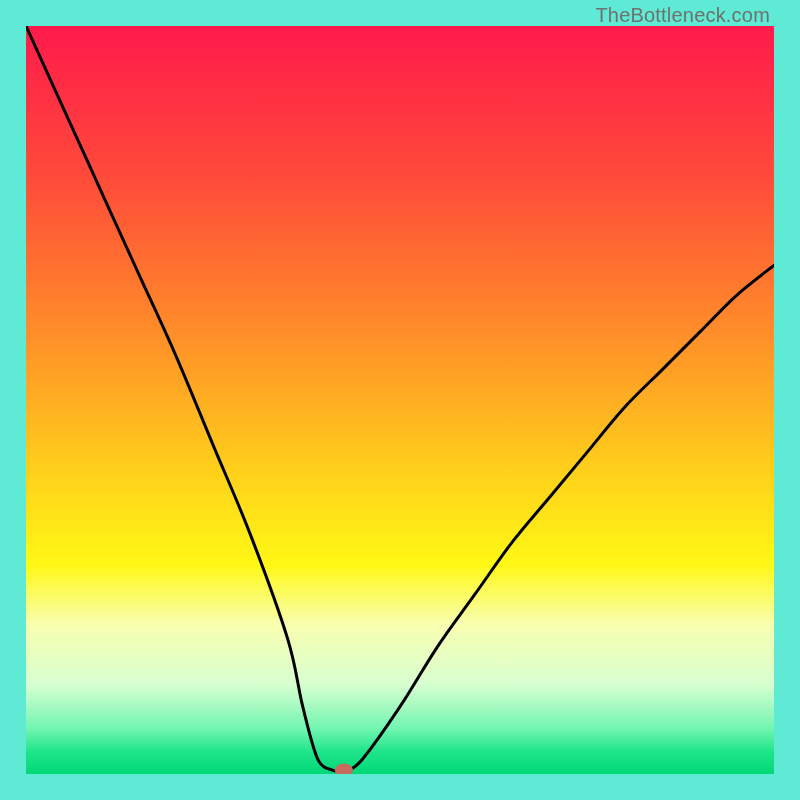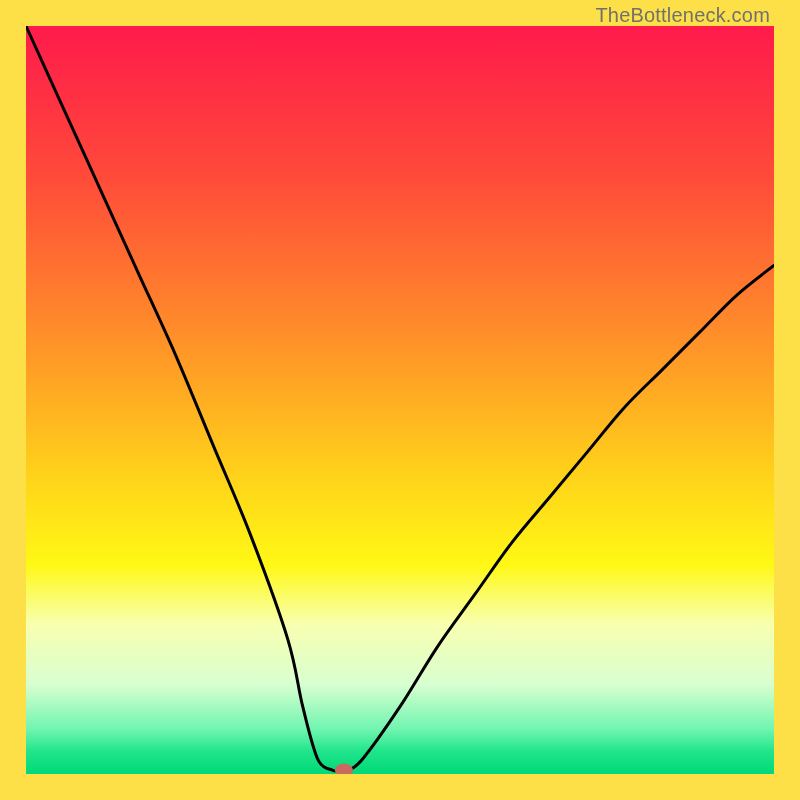--- a/index.html
+++ b/index.html
@@ -7,21 +7,21 @@
     padding: 0;
     background: #000;
     width: 800px;
     height: 800px;
     overflow: hidden;
     font-family: Arial, Helvetica, sans-serif;
   }
   .outer {
     width: 800px;
     height: 800px;
-    background: #fde047;
+    background: #5eead4;
     position: relative;
   }
   .plot-area {
     position: absolute;
     left: 26px;
     top: 26px;
     width: 748px;
     height: 748px;
   }
   .gradient-bg {

